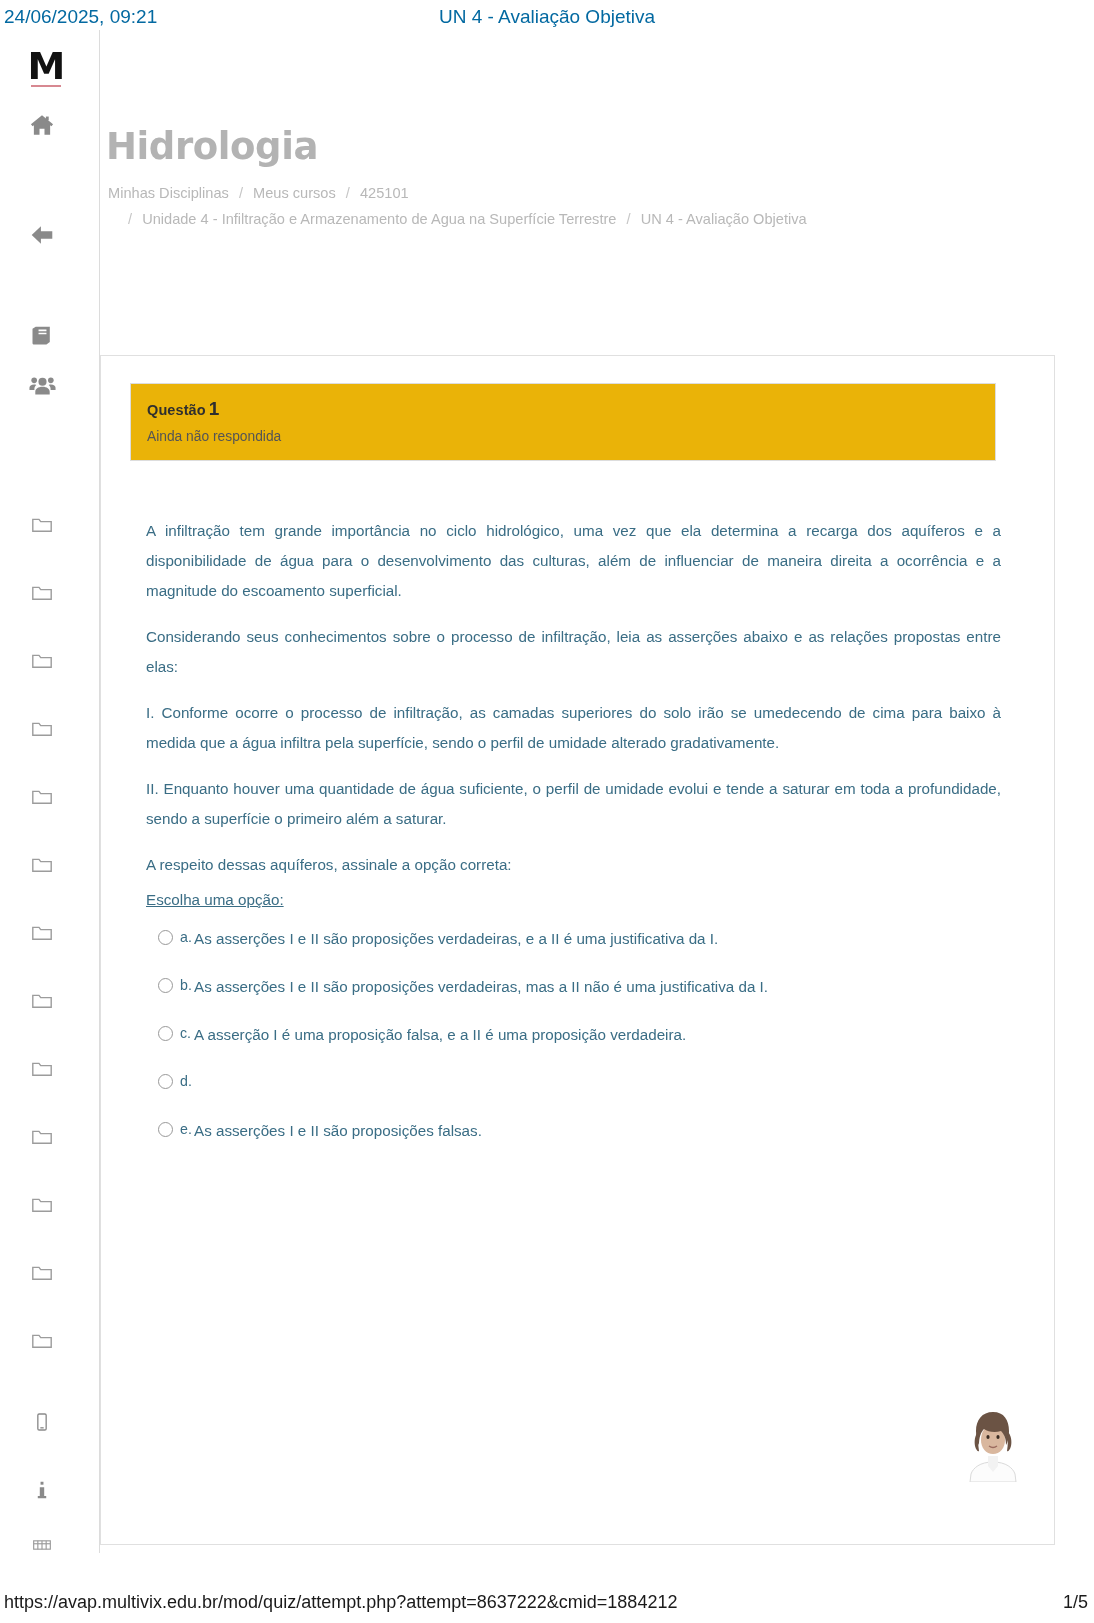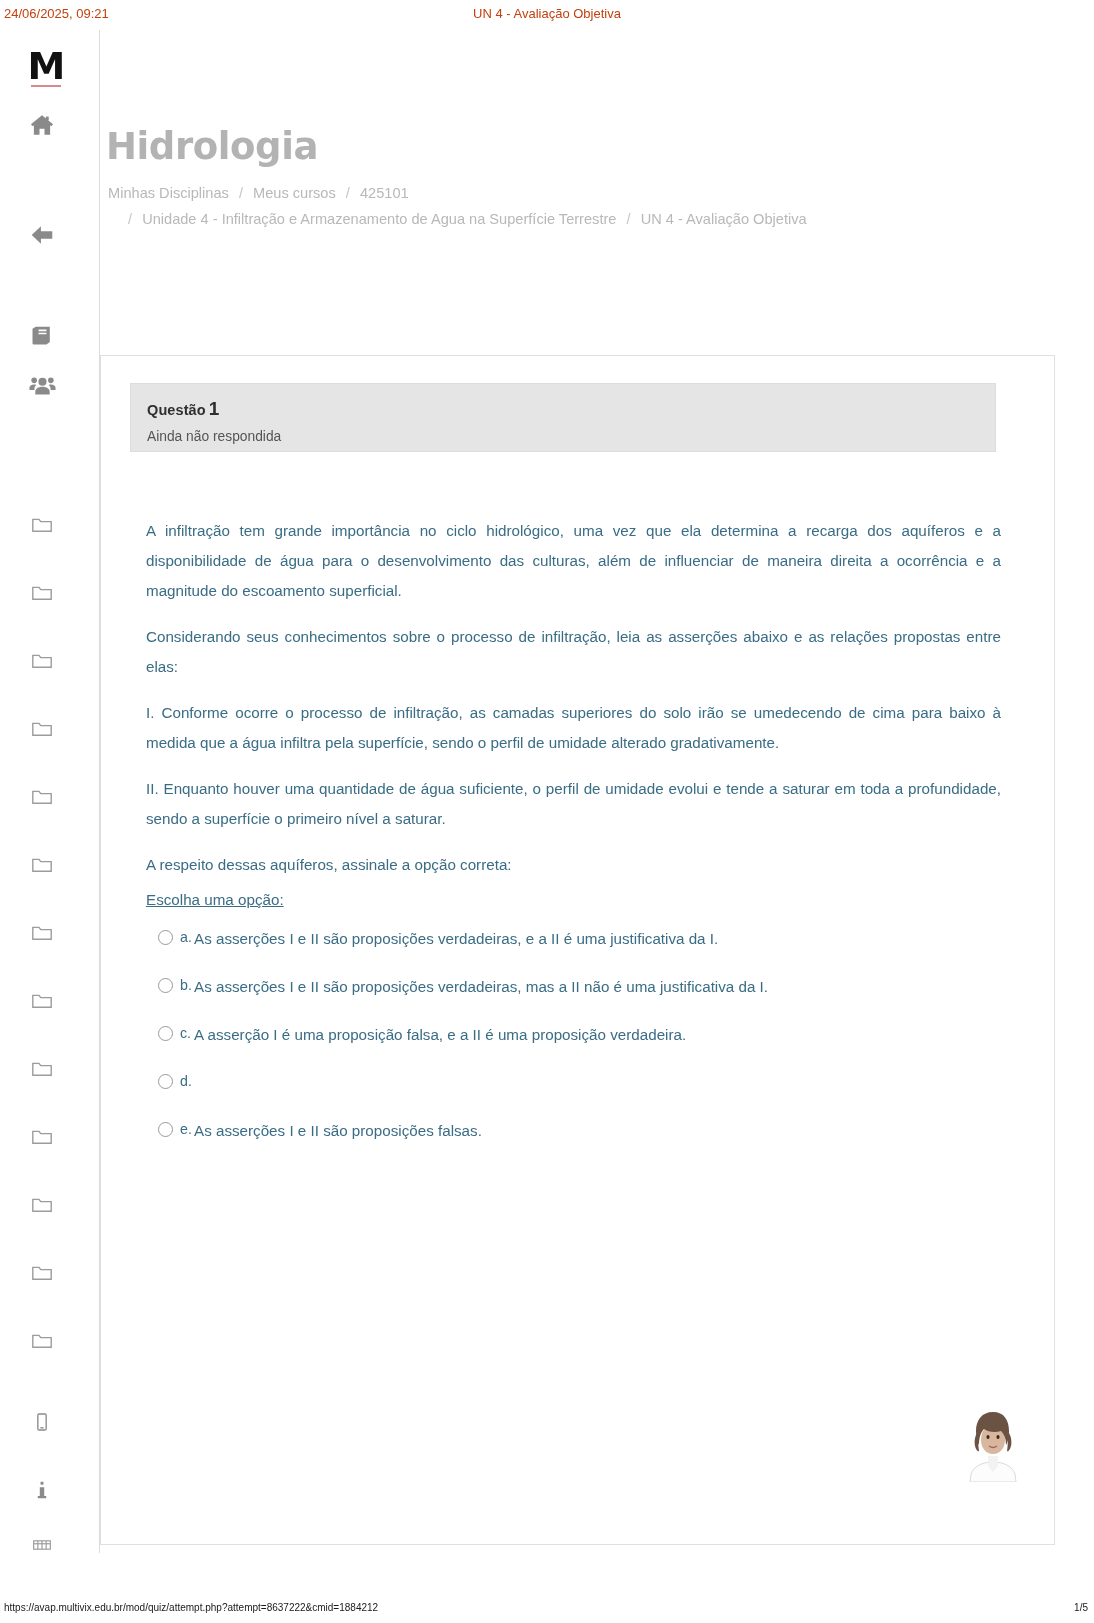--- a/index.html
+++ b/index.html
@@ -10,42 +10,42 @@
     font-family: "Liberation Sans", sans-serif;
   }
   body { position: relative; overflow: hidden; }
 
   
   .print-header {
     position: absolute;
     top: 0; left: 0;
     width: 1094px;
     height: 30px;
-    font-size: 13px;
-    color: #c2410c;
+    font-size: 19px;
+    color: #0369a1;
   }
   .print-header .ph-date {
     position: absolute;
     left: 4px; top: 6px;
     white-space: nowrap;
   }
   .print-header .ph-title {
     position: absolute;
     left: 0; right: 0; top: 6px;
     text-align: center;
     white-space: nowrap;
   }
 
   
   .print-footer {
     position: absolute;
     bottom: 0; left: 0;
     width: 1094px;
     height: 34px;
-    font-size: 10px;
+    font-size: 18px;
     color: #1a1a1a;
   }
   .print-footer .pf-url {
     position: absolute;
     left: 4px; bottom: 10px;
     white-space: nowrap;
   }
   .print-footer .pf-page {
     position: absolute;
     right: 6px; bottom: 10px;
@@ -129,22 +129,22 @@
     height: 1190px;
     border: 1px solid #e0e0e0;
     border-top: 1px solid #e0e0e0;
     background: #ffffff;
   }
   .qinfo-box {
     position: absolute;
     left: 29px; top: 27px;
     width: 866px;
     border: 1px solid #dddddd;
-    background: #e5e5e5;
-    padding: 14px 16px 7px;
+    background: #eab308;
+    padding: 14px 16px 16px;
   }
   .qinfo-title {
     font-size: 14.5px;
     font-weight: 700;
     color: #2f2f2f;
     letter-spacing: 0.1px;
     margin-bottom: 9px;
   }
   .qinfo-title .qnum {
     font-size: 19px;
@@ -416,21 +416,21 @@
       <div class="qinfo-title">
         <span>Questão</span><span class="qnum">1</span>
       </div>
       <div class="qinfo-line">Ainda não respondida</div>
     </div>
 
     <div class="qbody">
       <p>A infiltração tem grande importância no ciclo hidrológico, uma vez que ela determina a recarga dos aquíferos e a disponibilidade de água para o desenvolvimento das culturas, além de influenciar de maneira direita a ocorrência e a magnitude do escoamento superficial.</p>
       <p>Considerando seus conhecimentos sobre o processo de infiltração, leia as asserções abaixo e as relações propostas entre elas:</p>
       <p>I. Conforme ocorre o processo de infiltração, as camadas superiores do solo irão se umedecendo de cima para baixo à medida que a água infiltra pela superfície, sendo o perfil de umidade alterado gradativamente.</p>
-      <p>II. Enquanto houver uma quantidade de água suficiente, o perfil de umidade evolui e tende a saturar em toda a profundidade, sendo a superfície o primeiro nível a saturar.</p>
+      <p>II. Enquanto houver uma quantidade de água suficiente, o perfil de umidade evolui e tende a saturar em toda a profundidade, sendo a superfície o primeiro além a saturar.</p>
       <p class="last">A respeito dessas aquíferos, assinale a opção correta:</p>
     </div>
 
     <div class="answers">
       <div class="answers-label">Escolha uma opção:</div>
 
       <div class="opt-row">
         <span class="opt-radio"></span>
         <span class="opt-letter">a.</span>
         <span class="opt-text">As asserções I e II são proposições verdadeiras, e a II é uma justificativa da I.</span>

